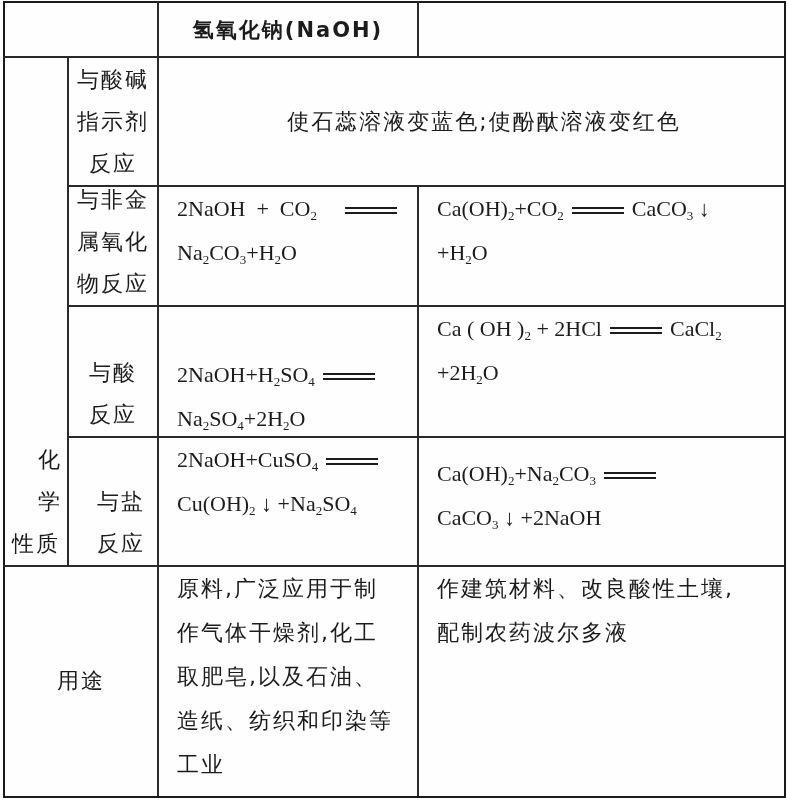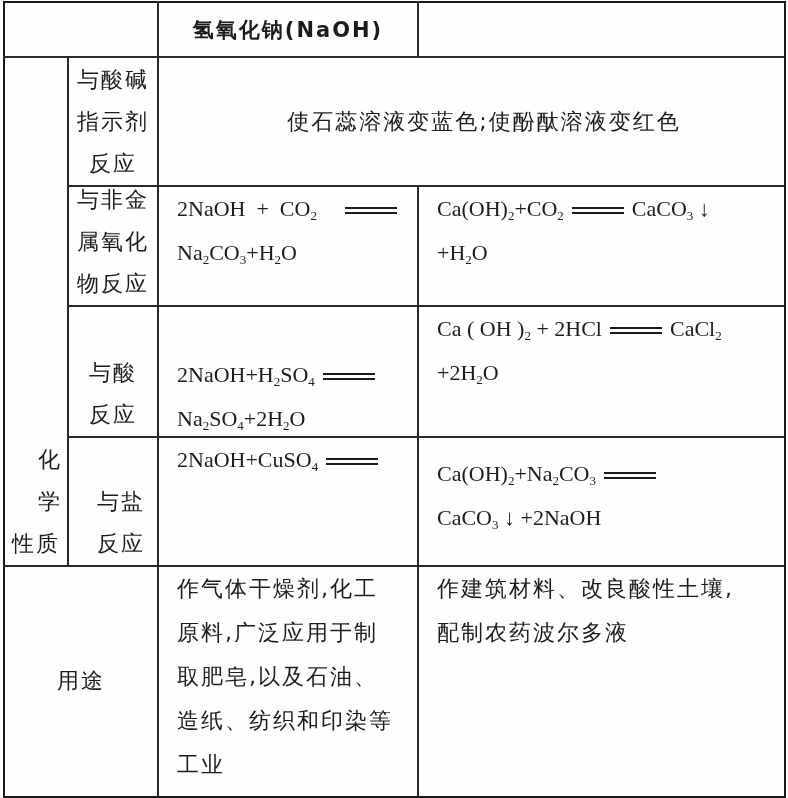--- a/index.html
+++ b/index.html
@@ -87,32 +87,33 @@
     <div class="line">Ca ( OH )<sub>2</sub> + 2HCl<span class="eq"></span>CaCl<sub>2</sub></div>
     <div class="line">+2H<sub>2</sub>O</div>
   </div>
 
   <div class="cell cjk vlabel" style="left:69px; top:438px; width:88px; height:127px;margin-left:8px;">
     <span>与盐</span>
     <span>反应</span>
   </div>
   <div class="cell formula stack left" style="left:159px; top:438px; width:258px; height:127px;">
     <div class="line">2NaOH+CuSO<sub>4</sub><span class="eq"></span></div>
+    <div class="line">Cu(OH)<sub>2</sub> ↓ +Na<sub>2</sub>SO<sub>4</sub></div>
   </div>
   <div class="cell formula stack left" style="left:419px; top:452px; width:363px; height:127px;">
     <div class="line">Ca(OH)<sub>2</sub>+Na<sub>2</sub>CO<sub>3</sub><span class="eq"></span></div>
     <div class="line">CaCO<sub>3</sub> ↓ +2NaOH</div>
   </div>
 
   <div class="cell cjk" style="left:5px; top:567px; width:152px; height:227px;">
     <span>用途</span>
   </div>
   <div class="cell stack left" style="left:159px; top:567px; width:258px; height:227px;">
+    <div class="para">原料,广泛应用于制</div>
     <div class="para">作气体干燥剂,化工</div>
-    <div class="para">原料,广泛应用于制</div>
     <div class="para">取肥皂,以及石油、</div>
     <div class="para">造纸、纺织和印染等</div>
     <div class="para">工业</div>
   </div>
   <div class="cell stack left" style="left:419px; top:567px; width:363px; height:227px;">
     <div class="para">作建筑材料、改良酸性土壤,</div>
     <div class="para">配制农药波尔多液</div>
   </div>
 </div>
 

